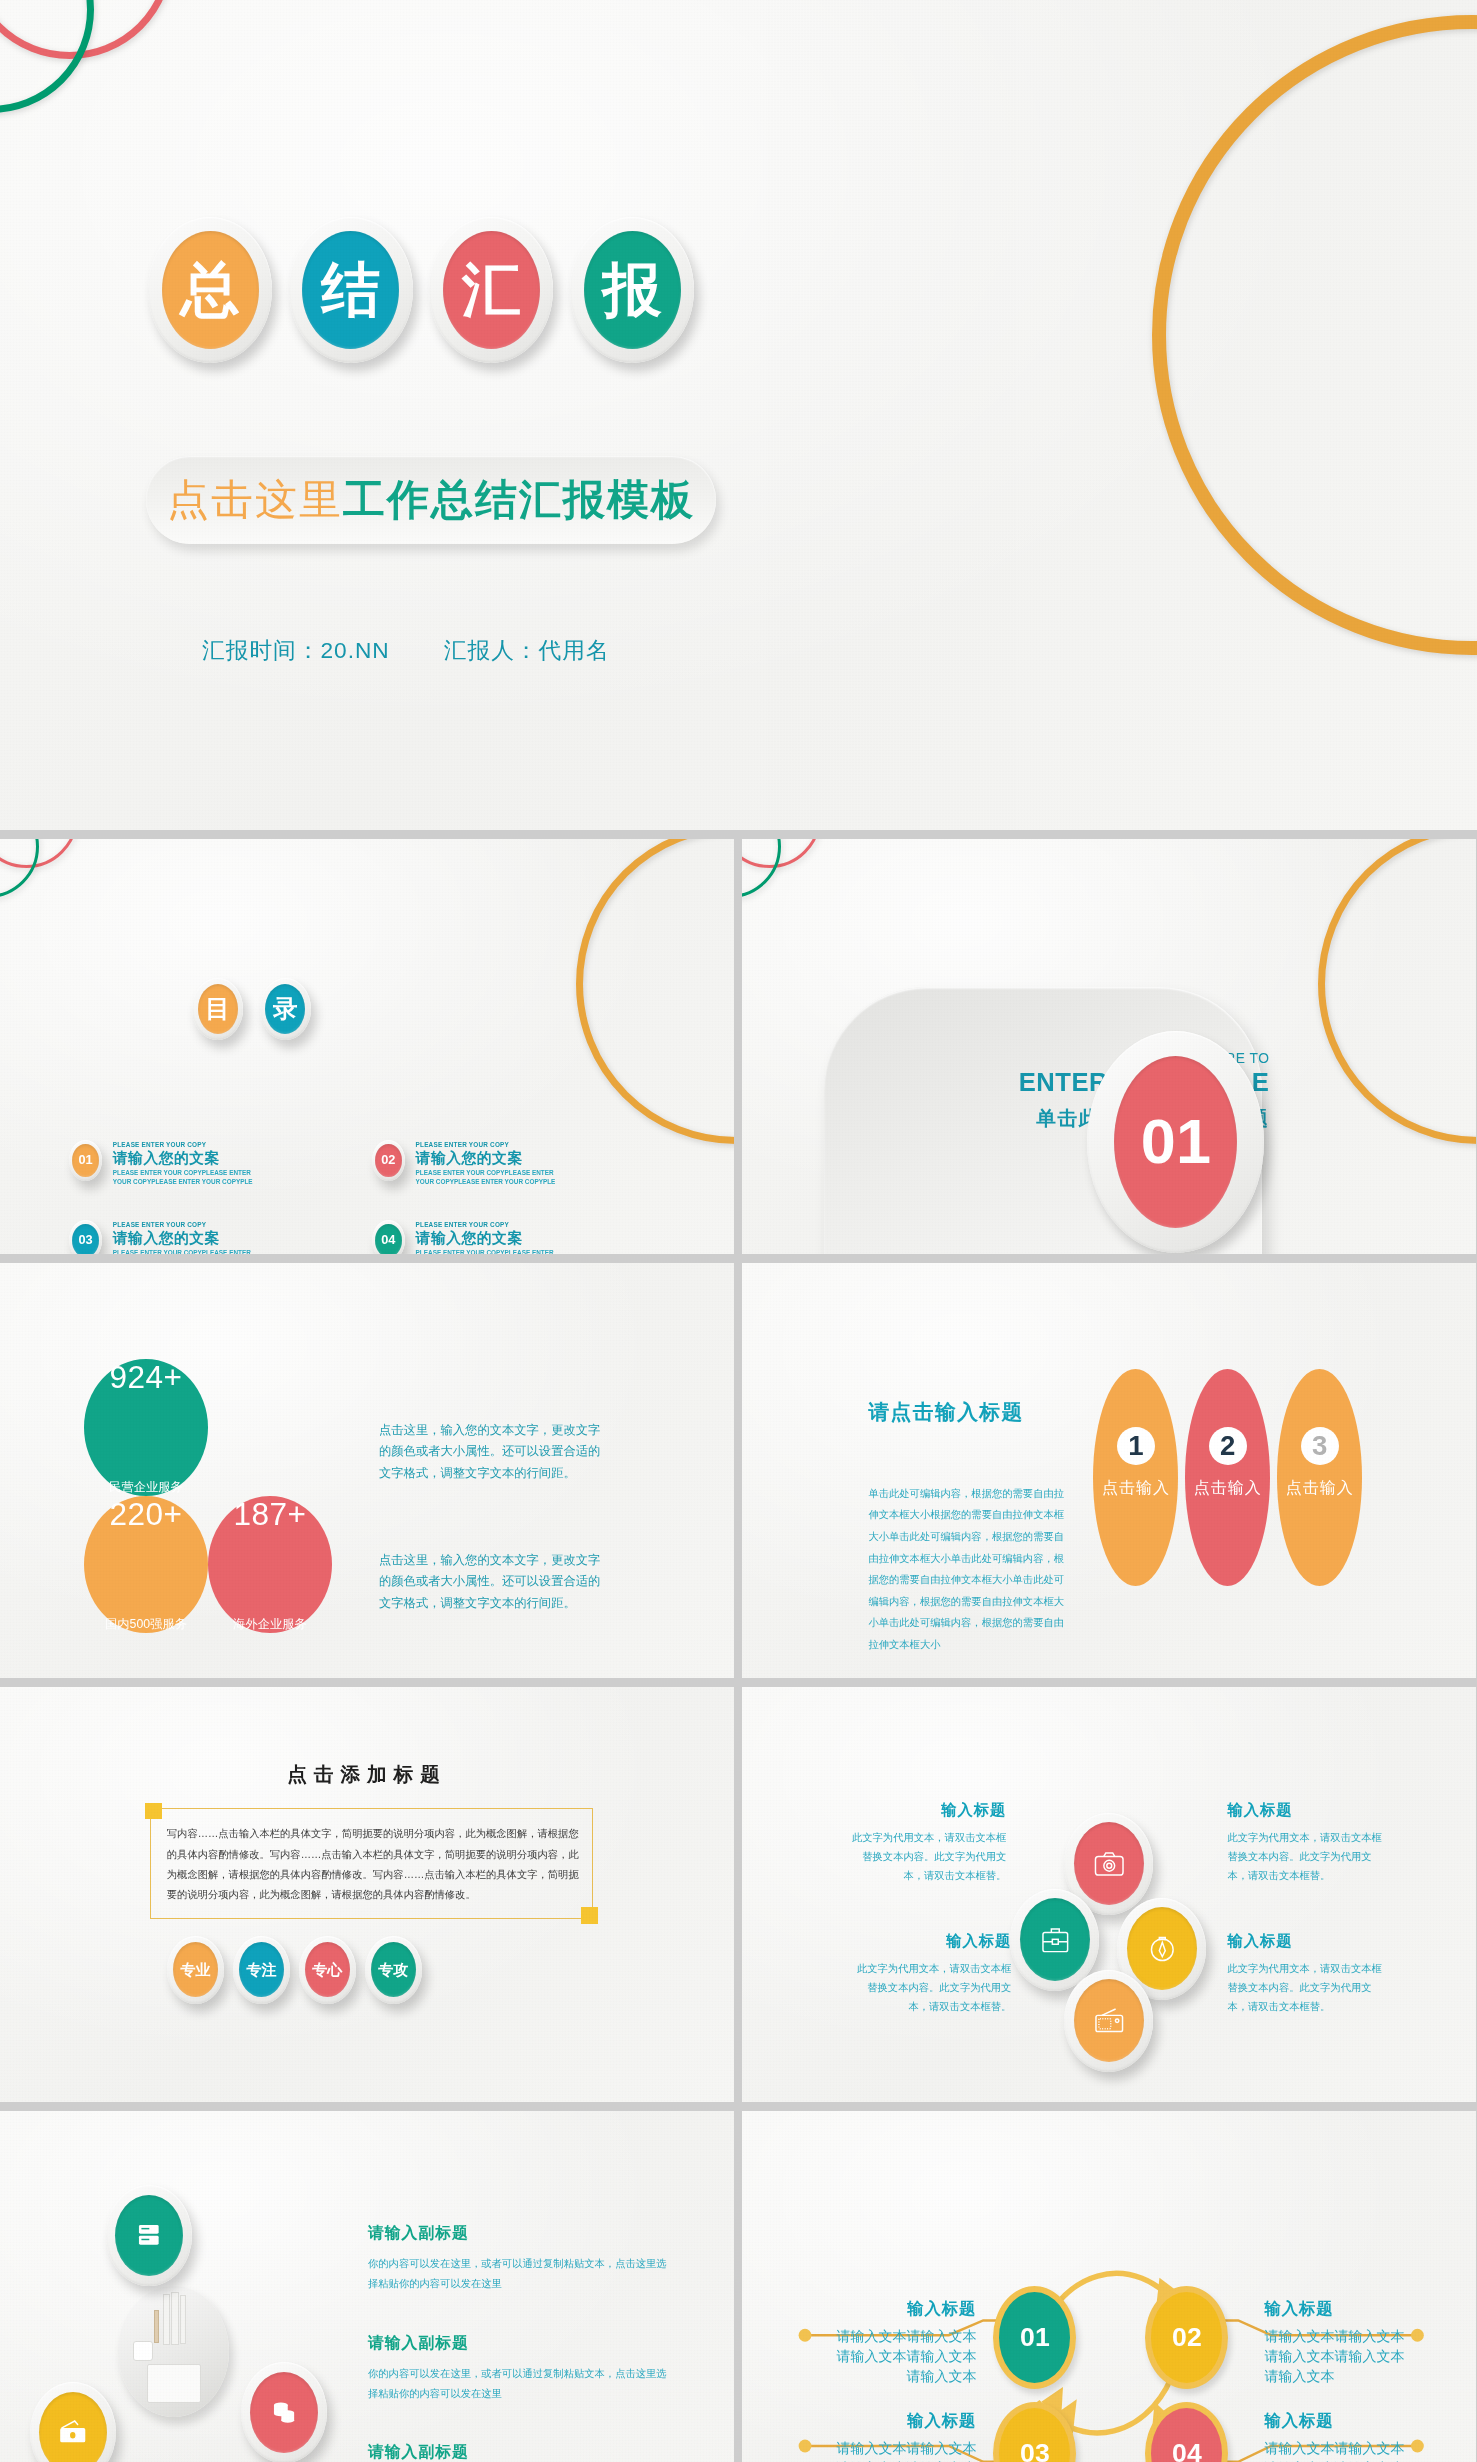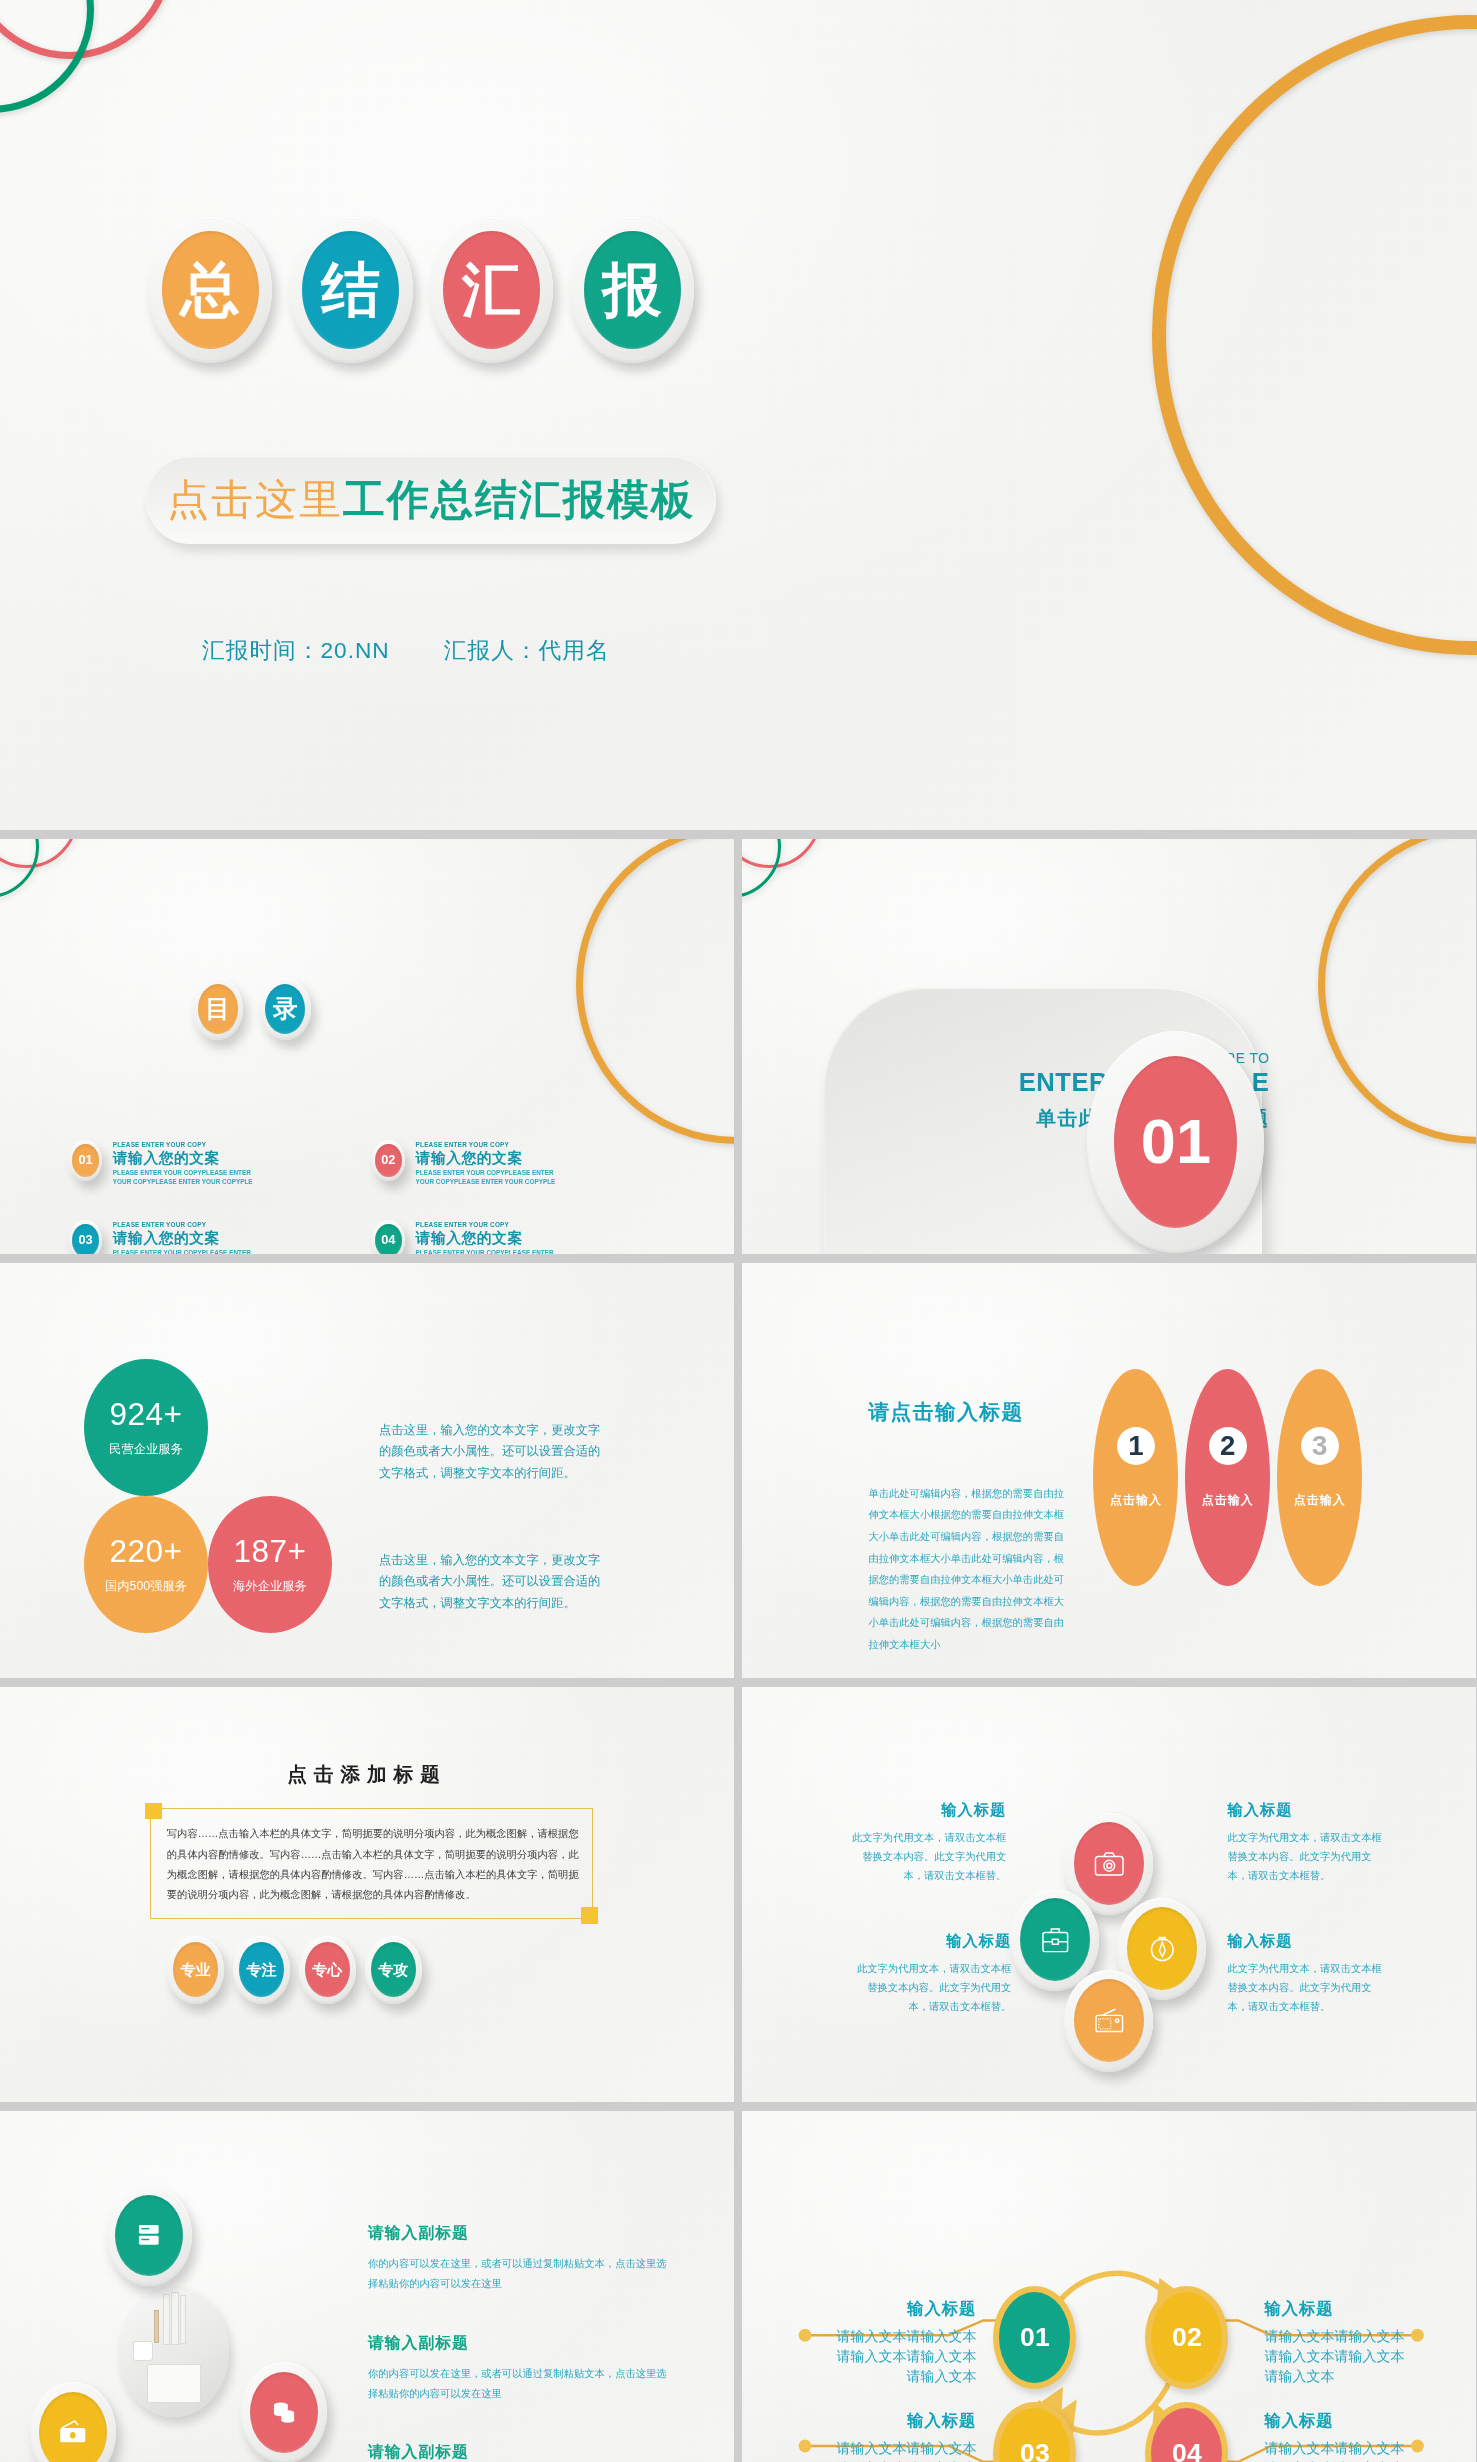--- a/index.html
+++ b/index.html
@@ -115,21 +115,21 @@
   .sec-eyebrow{ font-size:13.8px; letter-spacing:0.5px; }
   .sec-en{ font-size:25.6px; font-weight:bold; letter-spacing:0.5px; margin:2px 0 7.9px; }
   .sec-cn{ font-size:19.7px; font-weight:bold; letter-spacing:1.5px; }
   .sec-num{ position:absolute; left:345px; top:192px; width:177px; height:222px; }
   .sec-num .pebble{ width:100%; height:100%; }
   .sec-num .core{ width:123px; height:172px; font-size:63px; }
 
   
   .stats{ position:absolute; left:84px; top:96px; width:261px; height:261px; }
   .ovl{ position:absolute; border-radius:50%; display:flex; flex-direction:column;
-        align-items:center; justify-content:center; color:#fff; width:124px; height:137px; }
+        align-items:center; justify-content:space-between; color:#fff; width:124px; height:137px; }
   .ovl .big{ font-size:31.5px; font-weight:300; letter-spacing:0.5px; }
   .ovl .cap{ font-size:12.3px; margin-top:7.9px; }
   .ovl.s1{ left:0;    top:0;   }
   .ovl.s2{ left:124px;top:0;   box-shadow:-4.9px 6.9px 9.8px rgba(0,0,0,.15); }
   .ovl.s3{ left:0;    top:137px; }
   .ovl.s4{ left:124px;top:137px; }
   .stats-p{ position:absolute; color:#1f9bb0; font-size:12.3px; line-height:1.75; width:231px; }
   .stats-p.p1{ left:379px; top:157px; }
   .stats-p.p2{ left:379px; top:287px; }
 
@@ -137,21 +137,21 @@
   .e3-title{ position:absolute; left:126px; top:135px; color:#13a2bb; font-size:20.7px;
              font-weight:bold; letter-spacing:1.5px; }
   .e3-body{ position:absolute; left:126px; top:183px; width:197px; color:#2aa8c0;
             font-size:10.3px; line-height:2.1;margin-top:37px; }
   .e3-wrap{ position:absolute; left:351px; top:106px; display:flex; gap:6.9px; }
   .e3{ width:85px; height:217px; border-radius:50%; position:relative;
        display:flex; flex-direction:column; align-items:center; }
   .e3 .num{ width:38px; height:38px; border-radius:50%; background:#fff;
             display:flex; align-items:center; justify-content:center;
             font-size:27.6px; font-weight:bold; margin-top:58px; }
-  .e3 .lbl{ color:#fff; font-size:12px; font-weight:bold; margin-top:27px; letter-spacing:1px; }
+  .e3 .lbl{ color:#fff; font-size:16px; font-weight:normal; margin-top:13px; letter-spacing:1px; }
 
   
   .at-title{ position:absolute; top:74px; left:0; right:0; text-align:center;
              color:#1f1f1f; font-size:19.7px; font-weight:bold; letter-spacing:6.9px; }
   .at-box{ position:absolute; left:150px; top:121px; width:443px; height:111px;
            border:0.5px solid #e9be55; }
   .at-box .corner{ position:absolute; width:16.7px; height:16.7px; background:#f6c531; }
   .at-box .corner.tl{ left:-5.9px; top:-5.9px; }
   .at-box .corner.br{ right:-5.9px; bottom:-5.9px; }
   .at-box p{ position:absolute; left:15.8px; right:11.8px; top:15.8px; color:#3a3a3a;

